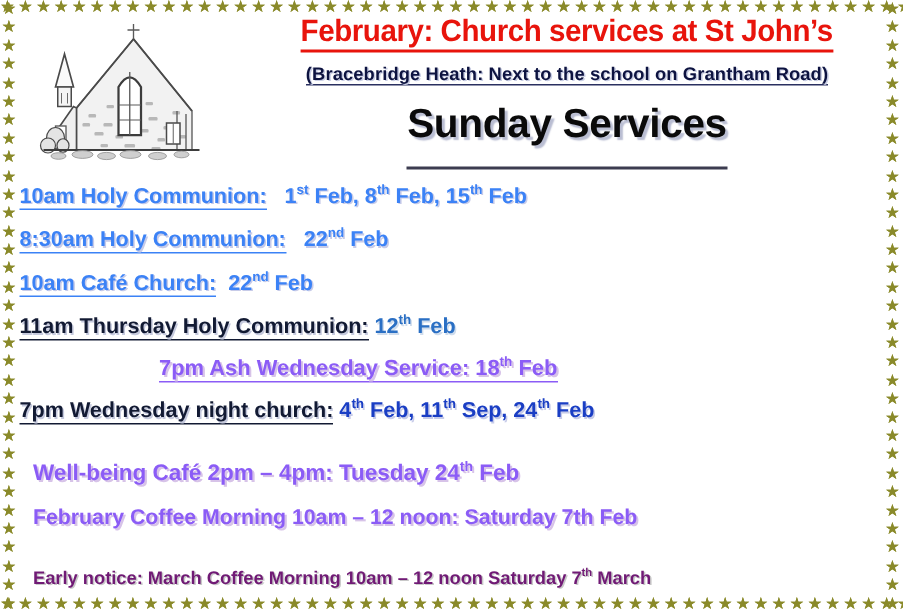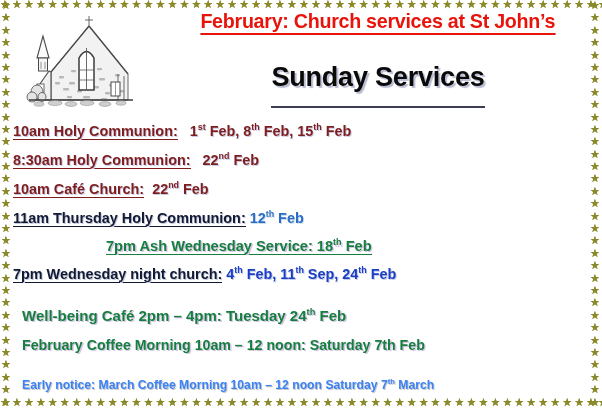--- a/index.html
+++ b/index.html
@@ -115,26 +115,26 @@
   .line{
     white-space:nowrap;
     font-weight:bold;
     line-height:26px;
     height:26px;
   }
   .line .lbl{ }
   .u{ border-bottom:1.6px solid currentColor; padding-bottom:0px; }
   sup{ font-size:0.62em; vertical-align:super; line-height:0; font-weight:bold; }
 
-  .c-blue{ color:#7f1d1d; text-shadow:1px 1px 0 #c7cbe8; }
+  .c-blue{ color:#3b82f6; text-shadow:1px 1px 0 #c7cbe8; }
   .c-blue2{ color:#1a3ec4; text-shadow:1px 1px 0 #c7cbe8; }
   .c-navy{ color:#121a33; text-shadow:1px 1px 0 #c5c9dd; }
   .c-medblue{ color:#2a6fc4; text-shadow:1px 1px 0 #cfdcec; }
-  .c-purple{ color:#15803d; text-shadow:1.4px 1.4px 0 #d7c3e8; }
-  .c-black{ color:#3b82f6; text-shadow:1px 1px 0 #c8c8c8; }
+  .c-purple{ color:#8b5cf6; text-shadow:1.4px 1.4px 0 #d7c3e8; }
+  .c-black{ color:#701a75; text-shadow:1px 1px 0 #c8c8c8; }
 
   .ln1{ font-size:14.4px; margin-top:0px; }
   .ln2{ font-size:14.4px; margin-top:3px; }
   .ln3{ font-size:14.4px; margin-top:3px; }
   .ln4{ font-size:14.4px; margin-top:3px; }
   .ln5{ font-size:14.6px; margin-top:2px; padding-left:93px; }
   .ln6{ font-size:14.4px; margin-top:2px; }
   .ln7{ font-size:15px; margin-top:16px; padding-left:9px; }
   .ln8{ font-size:14.2px; margin-top:3px; padding-left:9px; }
   .ln9{ font-size:12.2px; margin-top:14px; padding-left:9px; }
@@ -286,20 +286,21 @@
               <ellipse cx="106" cy="91" rx="5" ry="2.2"></ellipse>
               <ellipse cx="24" cy="92" rx="5" ry="2.2"></ellipse>
             </g>
           </g>
         </svg>
       </div>
 
       <div class="title-block">
         <div class="main-title">February: Church services at St John’s</div>
         <br>
+        <div class="sub-title">(Bracebridge Heath: Next to the school on Grantham Road)</div>
         <br>
         <div class="sunday-title">Sunday Services</div>
       </div>
     </div>
 
     <div class="services">
 
       <div class="line ln1 c-blue">
         <span class="lbl u">10am Holy Communion:</span><span class="gap"></span><span class="gap2"></span><span><span>1</span><sup>st</sup><span> Feb, 8</span><sup>th</sup><span> Feb, 15</span><sup>th</sup><span> Feb</span></span>
       </div>

